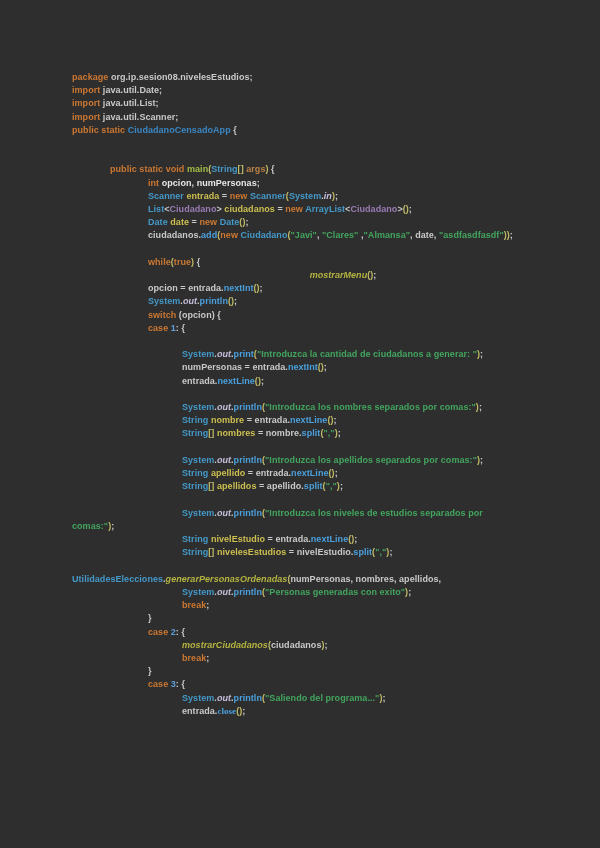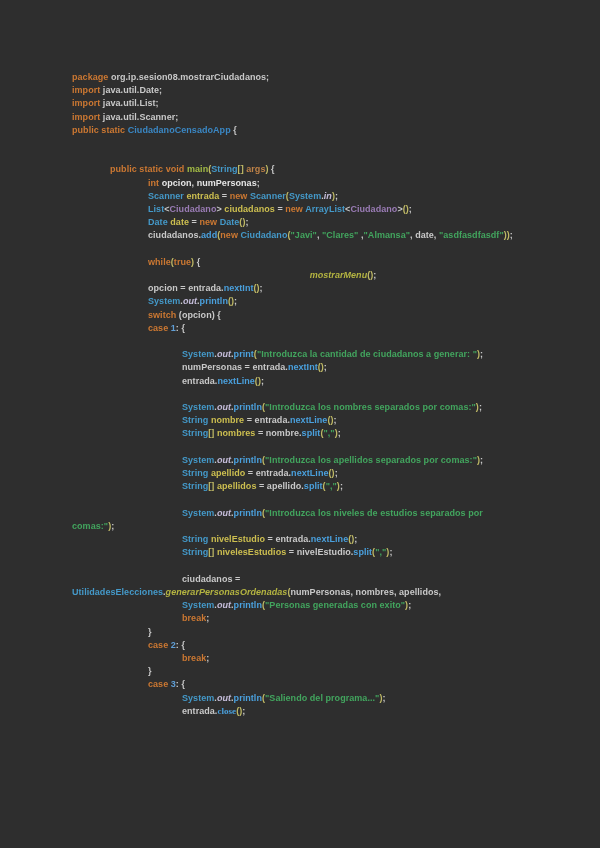--- a/index.html
+++ b/index.html
@@ -19,21 +19,21 @@
   }
   .line{white-space:pre;min-height:13.2px;}
   .tk-v,.tk-bv{font-weight:700;}
   .tk-f,.tk-sm{font-style:italic;}
 </style>
 </head>
 <body>
 
 <div class="page">
   <div class="code">
-      <div class="line" style="padding-left: 0px;"><span class="tk-k" style="color: rgb(204, 120, 50);">package</span><span class="tk-t" style="color: rgb(201, 201, 201);"> org.ip.sesion08.mostrarCiudadanos;</span></div>
+      <div class="line" style="padding-left: 0px;"><span class="tk-k" style="color: rgb(204, 120, 50);">package</span><span class="tk-t" style="color: rgb(201, 201, 201);"> org.ip.sesion08.nivelesEstudios;</span></div>
       <div class="line" style="padding-left: 0px;"><span class="tk-k" style="color: rgb(204, 120, 50);">import</span><span class="tk-t" style="color: rgb(201, 201, 201);"> java.util.Date;</span></div>
       <div class="line" style="padding-left: 0px;"><span class="tk-k" style="color: rgb(204, 120, 50);">import</span><span class="tk-t" style="color: rgb(201, 201, 201);"> java.util.List;</span></div>
       <div class="line" style="padding-left: 0px;"><span class="tk-k" style="color: rgb(204, 120, 50);">import</span><span class="tk-t" style="color: rgb(201, 201, 201);"> java.util.Scanner;</span></div>
       <div class="line" style="padding-left: 0px;"><span class="tk-k" style="color: rgb(204, 120, 50);">public static</span><span class="tk-t" style="color: rgb(201, 201, 201);"> </span><span class="tk-cd" style="color: rgb(58, 135, 196);">CiudadanoCensadoApp</span><span class="tk-t" style="color: rgb(201, 201, 201);"> {</span></div>
       <div class="line" style="padding-left: 0px;">&nbsp;</div>
       <div class="line" style="padding-left: 0px;">&nbsp;</div>
       <div class="line" style="padding-left: 38px;"><span class="tk-k" style="color: rgb(204, 120, 50);">public static void</span><span class="tk-t" style="color: rgb(201, 201, 201);"> </span><span class="tk-md" style="color: rgb(163, 188, 69);">main</span><span class="tk-p" style="color: rgb(192, 186, 102);">(</span><span class="tk-ty" style="color: rgb(68, 153, 201);">String</span><span class="tk-p" style="color: rgb(192, 186, 102);">[]</span><span class="tk-t" style="color: rgb(201, 201, 201);"> </span><span class="tk-ar" style="color: rgb(189, 129, 71);">args</span><span class="tk-p" style="color: rgb(192, 186, 102);">)</span><span class="tk-t" style="color: rgb(201, 201, 201);"> {</span></div>
       <div class="line" style="padding-left: 76px;"><span class="tk-k" style="color: rgb(204, 120, 50);">int</span><span class="tk-t" style="color: rgb(201, 201, 201);"> </span><span class="tk-bv" style="color: rgb(230, 230, 230);">opcion</span><span class="tk-t" style="color: rgb(201, 201, 201);">, </span><span class="tk-bv" style="color: rgb(230, 230, 230);">numPersonas</span><span class="tk-t" style="color: rgb(201, 201, 201);">;</span></div>
       <div class="line" style="padding-left: 76px;"><span class="tk-ty" style="color: rgb(68, 153, 201);">Scanner</span><span class="tk-t" style="color: rgb(201, 201, 201);"> </span><span class="tk-v" style="color: rgb(205, 191, 80);">entrada</span><span class="tk-t" style="color: rgb(201, 201, 201);"> = </span><span class="tk-k" style="color: rgb(204, 120, 50);">new</span><span class="tk-t" style="color: rgb(201, 201, 201);"> </span><span class="tk-ty" style="color: rgb(68, 153, 201);">Scanner</span><span class="tk-p" style="color: rgb(192, 186, 102);">(</span><span class="tk-ty" style="color: rgb(68, 153, 201);">System</span><span class="tk-t" style="color: rgb(201, 201, 201);">.</span><span class="tk-f" style="color: rgb(198, 190, 219);">in</span><span class="tk-p" style="color: rgb(192, 186, 102);">)</span><span class="tk-t" style="color: rgb(201, 201, 201);">;</span></div>
       <div class="line" style="padding-left: 76px;"><span class="tk-ty" style="color: rgb(68, 153, 201);">List</span><span class="tk-t" style="color: rgb(201, 201, 201);">&lt;</span><span class="tk-g" style="color: rgb(154, 124, 181);">Ciudadano</span><span class="tk-t" style="color: rgb(201, 201, 201);">&gt; </span><span class="tk-v" style="color: rgb(205, 191, 80);">ciudadanos</span><span class="tk-t" style="color: rgb(201, 201, 201);"> = </span><span class="tk-k" style="color: rgb(204, 120, 50);">new</span><span class="tk-t" style="color: rgb(201, 201, 201);"> </span><span class="tk-ty" style="color: rgb(68, 153, 201);">ArrayList</span><span class="tk-t" style="color: rgb(201, 201, 201);">&lt;</span><span class="tk-g" style="color: rgb(154, 124, 181);">Ciudadano</span><span class="tk-t" style="color: rgb(201, 201, 201);">&gt;</span><span class="tk-p" style="color: rgb(192, 186, 102);">()</span><span class="tk-t" style="color: rgb(201, 201, 201);">;</span></div>
@@ -57,25 +57,25 @@
       <div class="line" style="padding-left: 0px;">&nbsp;</div>
       <div class="line" style="padding-left: 110px;"><span class="tk-ty" style="color: rgb(68, 153, 201);">System</span><span class="tk-t" style="color: rgb(201, 201, 201);">.</span><span class="tk-f" style="color: rgb(198, 190, 219);">out</span><span class="tk-t" style="color: rgb(201, 201, 201);">.</span><span class="tk-m" style="color: rgb(74, 160, 221);">println</span><span class="tk-p" style="color: rgb(192, 186, 102);">(</span><span class="tk-s" style="color: rgb(66, 165, 94);">"Introduzca los apellidos separados por comas:"</span><span class="tk-p" style="color: rgb(192, 186, 102);">)</span><span class="tk-t" style="color: rgb(201, 201, 201);">;</span></div>
       <div class="line" style="padding-left: 110px;"><span class="tk-ty" style="color: rgb(68, 153, 201);">String</span><span class="tk-t" style="color: rgb(201, 201, 201);"> </span><span class="tk-v" style="color: rgb(205, 191, 80);">apellido</span><span class="tk-t" style="color: rgb(201, 201, 201);"> = entrada.</span><span class="tk-m" style="color: rgb(74, 160, 221);">nextLine</span><span class="tk-p" style="color: rgb(192, 186, 102);">()</span><span class="tk-t" style="color: rgb(201, 201, 201);">;</span></div>
       <div class="line" style="padding-left: 110px;"><span class="tk-ty" style="color: rgb(68, 153, 201);">String</span><span class="tk-p" style="color: rgb(192, 186, 102);">[]</span><span class="tk-t" style="color: rgb(201, 201, 201);"> </span><span class="tk-v" style="color: rgb(205, 191, 80);">apellidos</span><span class="tk-t" style="color: rgb(201, 201, 201);"> = apellido.</span><span class="tk-m" style="color: rgb(74, 160, 221);">split</span><span class="tk-p" style="color: rgb(192, 186, 102);">(</span><span class="tk-s" style="color: rgb(66, 165, 94);">","</span><span class="tk-p" style="color: rgb(192, 186, 102);">)</span><span class="tk-t" style="color: rgb(201, 201, 201);">;</span></div>
       <div class="line" style="padding-left: 0px;">&nbsp;</div>
       <div class="line" style="padding-left: 110px;"><span class="tk-ty" style="color: rgb(68, 153, 201);">System</span><span class="tk-t" style="color: rgb(201, 201, 201);">.</span><span class="tk-f" style="color: rgb(198, 190, 219);">out</span><span class="tk-t" style="color: rgb(201, 201, 201);">.</span><span class="tk-m" style="color: rgb(74, 160, 221);">println</span><span class="tk-p" style="color: rgb(192, 186, 102);">(</span><span class="tk-s" style="color: rgb(66, 165, 94);">"Introduzca los niveles de estudios separados por </span></div>
       <div class="line" style="padding-left: 0px;"><span class="tk-s" style="color: rgb(66, 165, 94);">comas:"</span><span class="tk-p" style="color: rgb(192, 186, 102);">)</span><span class="tk-t" style="color: rgb(201, 201, 201);">;</span></div>
       <div class="line" style="padding-left: 110px;"><span class="tk-ty" style="color: rgb(68, 153, 201);">String</span><span class="tk-t" style="color: rgb(201, 201, 201);"> </span><span class="tk-v" style="color: rgb(205, 191, 80);">nivelEstudio</span><span class="tk-t" style="color: rgb(201, 201, 201);"> = entrada.</span><span class="tk-m" style="color: rgb(74, 160, 221);">nextLine</span><span class="tk-p" style="color: rgb(192, 186, 102);">()</span><span class="tk-t" style="color: rgb(201, 201, 201);">;</span></div>
       <div class="line" style="padding-left: 110px;"><span class="tk-ty" style="color: rgb(68, 153, 201);">String</span><span class="tk-p" style="color: rgb(192, 186, 102);">[]</span><span class="tk-t" style="color: rgb(201, 201, 201);"> </span><span class="tk-v" style="color: rgb(205, 191, 80);">nivelesEstudios</span><span class="tk-t" style="color: rgb(201, 201, 201);"> = nivelEstudio.</span><span class="tk-m" style="color: rgb(74, 160, 221);">split</span><span class="tk-p" style="color: rgb(192, 186, 102);">(</span><span class="tk-s" style="color: rgb(66, 165, 94);">","</span><span class="tk-p" style="color: rgb(192, 186, 102);">)</span><span class="tk-t" style="color: rgb(201, 201, 201);">;</span></div>
       <div class="line" style="padding-left: 0px;">&nbsp;</div>
-      <div class="line" style="padding-left: 110px;"><span class="tk-t" style="color: rgb(201, 201, 201);">ciudadanos =</span></div>
       <div class="line" style="padding-left: 0px;"><span class="tk-ty" style="color: rgb(68, 153, 201);">UtilidadesElecciones</span><span class="tk-t" style="color: rgb(201, 201, 201);">.</span><span class="tk-sm" style="color: rgb(180, 180, 65);">generarPersonasOrdenadas</span><span class="tk-p" style="color: rgb(192, 186, 102);">(</span><span class="tk-t" style="color: rgb(201, 201, 201);">numPersonas, nombres, apellidos,</span></div>
       <div class="line" style="padding-left: 110px;"><span class="tk-ty" style="color: rgb(68, 153, 201);">System</span><span class="tk-t" style="color: rgb(201, 201, 201);">.</span><span class="tk-f" style="color: rgb(198, 190, 219);">out</span><span class="tk-t" style="color: rgb(201, 201, 201);">.</span><span class="tk-m" style="color: rgb(74, 160, 221);">println</span><span class="tk-p" style="color: rgb(192, 186, 102);">(</span><span class="tk-s" style="color: rgb(66, 165, 94);">"Personas generadas con exito"</span><span class="tk-p" style="color: rgb(192, 186, 102);">)</span><span class="tk-t" style="color: rgb(201, 201, 201);">;</span></div>
       <div class="line" style="padding-left: 110px;"><span class="tk-k" style="color: rgb(204, 120, 50);">break</span><span class="tk-t" style="color: rgb(201, 201, 201);">;</span></div>
       <div class="line" style="padding-left: 76px;"><span class="tk-t" style="color: rgb(201, 201, 201);">}</span></div>
       <div class="line" style="padding-left: 76px;"><span class="tk-k" style="color: rgb(204, 120, 50);">case</span><span class="tk-t" style="color: rgb(201, 201, 201);"> </span><span class="tk-n" style="color: rgb(95, 158, 214);">2</span><span class="tk-t" style="color: rgb(201, 201, 201);">: {</span></div>
+      <div class="line" style="padding-left: 110px;"><span class="tk-sm" style="color: rgb(180, 180, 65);">mostrarCiudadanos</span><span class="tk-p" style="color: rgb(192, 186, 102);">(</span><span class="tk-t" style="color: rgb(201, 201, 201);">ciudadanos</span><span class="tk-p" style="color: rgb(192, 186, 102);">)</span><span class="tk-t" style="color: rgb(201, 201, 201);">;</span></div>
       <div class="line" style="padding-left: 110px;"><span class="tk-k" style="color: rgb(204, 120, 50);">break</span><span class="tk-t" style="color: rgb(201, 201, 201);">;</span></div>
       <div class="line" style="padding-left: 76px;"><span class="tk-t" style="color: rgb(201, 201, 201);">}</span></div>
       <div class="line" style="padding-left: 76px;"><span class="tk-k" style="color: rgb(204, 120, 50);">case</span><span class="tk-t" style="color: rgb(201, 201, 201);"> </span><span class="tk-n" style="color: rgb(95, 158, 214);">3</span><span class="tk-t" style="color: rgb(201, 201, 201);">: {</span></div>
       <div class="line" style="padding-left: 110px;"><span class="tk-ty" style="color: rgb(68, 153, 201);">System</span><span class="tk-t" style="color: rgb(201, 201, 201);">.</span><span class="tk-f" style="color: rgb(198, 190, 219);">out</span><span class="tk-t" style="color: rgb(201, 201, 201);">.</span><span class="tk-m" style="color: rgb(74, 160, 221);">println</span><span class="tk-p" style="color: rgb(192, 186, 102);">(</span><span class="tk-s" style="color: rgb(66, 165, 94);">"Saliendo del programa..."</span><span class="tk-p" style="color: rgb(192, 186, 102);">)</span><span class="tk-t" style="color: rgb(201, 201, 201);">;</span></div>
       <div class="line" style="padding-left: 110px;"><span class="tk-t" style="color: rgb(201, 201, 201);">entrada.</span><span class="tk-m" style="color: rgb(74, 160, 221); font-family: Liberation Serif, serif;">close</span><span class="tk-p" style="color: rgb(192, 186, 102);">()</span><span class="tk-t" style="color: rgb(201, 201, 201);">;</span></div>
     </div>
 </div>
 
 </body></html>

